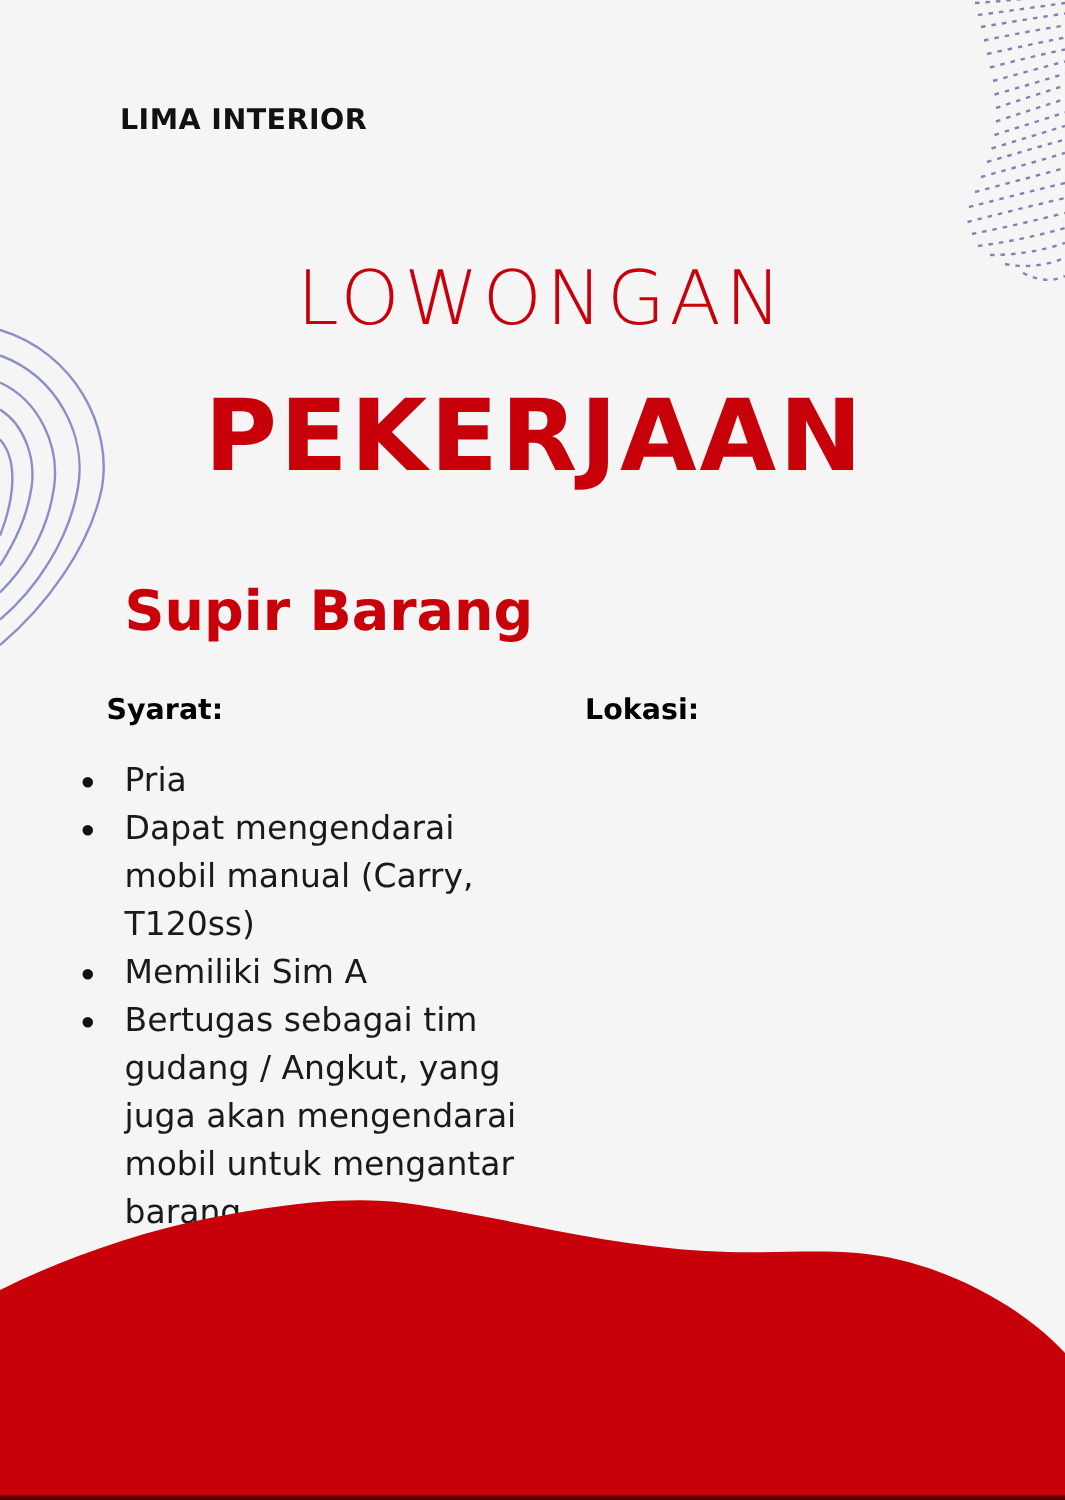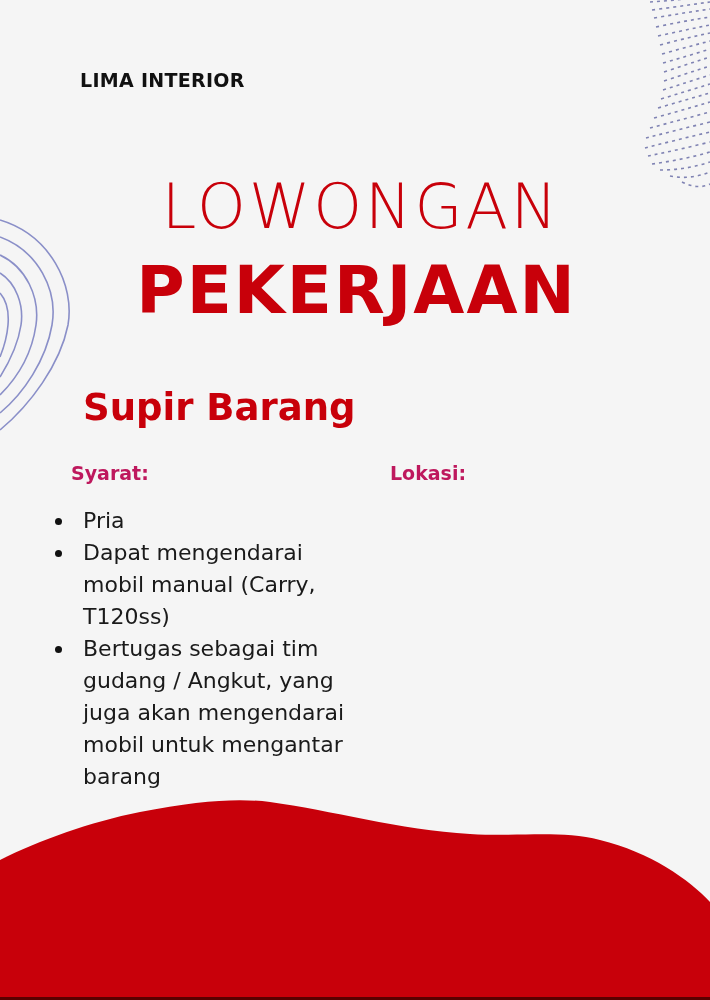--- a/index.html
+++ b/index.html
@@ -1,22 +1,22 @@
 <!DOCTYPE html>
 <html><head>
 <meta charset="utf-8">
 <style>
   html, body { margin:0; padding:0; }
   body { width:710px; height:1000px; background:#f5f5f5; position:relative; overflow:hidden; font-family:"DejaVu Sans", sans-serif; }
   .deco { position:absolute; }
   .brand { position:absolute; left:80px; top:37px; font-family:"DejaVu Sans", sans-serif; font-weight:bold; font-size:19px; color:#111; letter-spacing:0.3px;margin-top:32px; }
-  .title1 { position:absolute; left:0; width:710px; top:170px; text-align:center; font-family:"DejaVu Sans", sans-serif; font-weight:200; font-size:62px; color:#c8000a; letter-spacing:3px; padding-left:12px; box-sizing:border-box;}
+  .title1 { position:absolute; left:0; width:710px; top:170px; text-align:center; font-family:"DejaVu Sans", sans-serif; font-weight:200; font-size:50px; color:#c8000a; letter-spacing:3px; padding-left:12px; box-sizing:border-box;}
   .title2 { position:absolute; left:0; width:710px; top:252px; text-align:center; font-family:"DejaVu Sans", sans-serif; font-weight:bold; font-size:66px; color:#c8000a; letter-spacing:2px; padding-left:3px; box-sizing:border-box;}
   .job { position:absolute; left:83px; top:386px; font-family:"DejaVu Sans", sans-serif; font-weight:bold; font-size:37px; color:#c8000a; }
-  .col-head { position:absolute; font-family:"DejaVu Sans", sans-serif; font-weight:bold; font-size:19px; color:#be185d;text-align:right; }
+  .col-head { position:absolute; font-family:"DejaVu Sans", sans-serif; font-weight:bold; font-size:19px; color:#000000;text-align:right; }
   ul.list { position:absolute; margin:0; padding:0; list-style:none; font-family:"DejaVu Sans", sans-serif; font-size:22px; line-height:32px; color:#1a1a1a; }
   ul.list li { position:relative; padding-left:30px; }
   ul.list li::before { content:""; position:absolute; left:2px; top:13px; width:7px; height:7px; border-radius:50%; background:#111; }
   .bottom-line { position:absolute; left:0; bottom:0; width:710px; height:3px; background:#5a0000; }
 </style>
 </head>
 <body>
 
 <svg class="deco" style="left:590px;top:0;" width="120" height="210" viewBox="0 0 120 210">
   <g fill="none" stroke="#6c70a8" stroke-width="1.6" stroke-dasharray="3 4" opacity="0.85">
@@ -59,20 +59,21 @@
 
 <div class="title1">LOWONGAN</div>
 <div class="title2">PEKERJAAN</div>
 
 <div class="job">Supir Barang</div>
 
 <div class="col-head" style="left:71px;top:462px;">Syarat:</div>
 <ul class="list" style="left:53px;top:505px;width:300px;">
   <li>Pria</li>
   <li>Dapat mengendarai mobil manual (Carry, T120ss)</li>
+  <li>Memiliki Sim A</li>
   <li>Bertugas sebagai tim gudang / Angkut, yang juga akan mengendarai mobil untuk mengantar barang</li>
 </ul>
 
 <div class="col-head" style="left:390px;top:462px;">Lokasi:</div>
 <ul class="list" style="left:368px;top:505px;width:260px;">
 </ul>
 
 <svg class="deco" style="left:0;top:790px;" width="710" height="210" viewBox="0 0 710 210">
   <path d="M0 70 C 40 50 90 32 140 22 C 200 10 240 8 270 12 C 330 20 400 40 470 44 C 520 47 560 40 600 50 C 650 62 690 90 710 112 L 710 210 L 0 210 Z" fill="#c8000a"></path>
 </svg>

